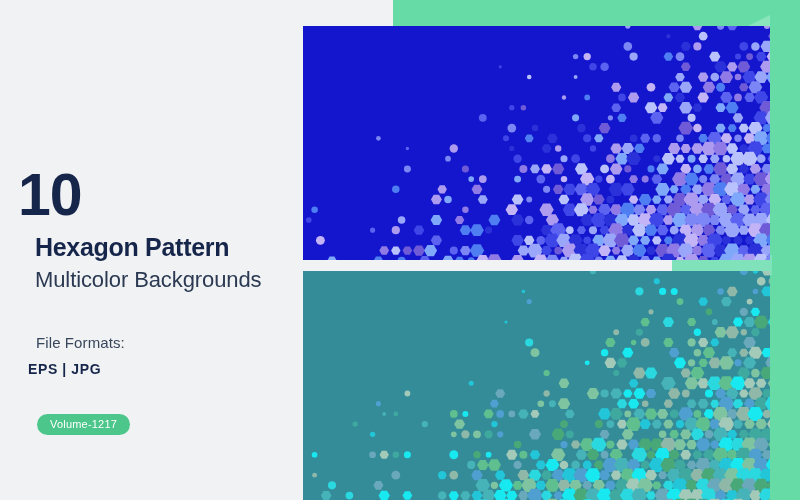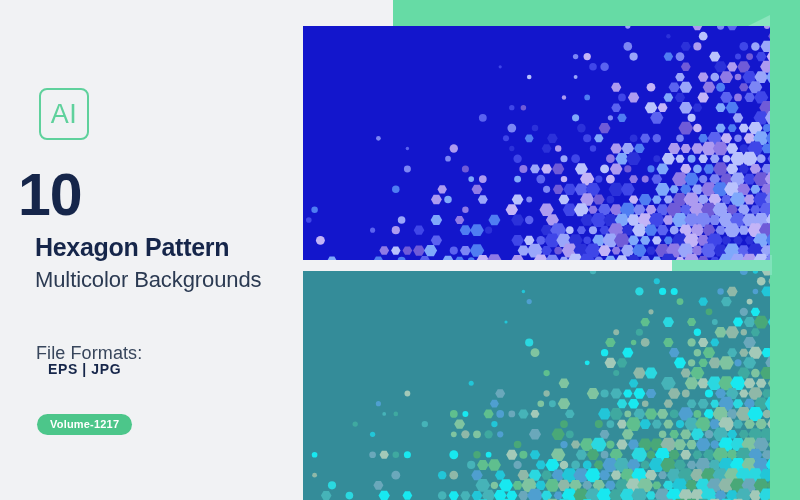--- a/index.html
+++ b/index.html
@@ -120,44 +120,44 @@
     width: 250px;
     font-size: 22px;
     font-weight: 400;
     color: #2b3a52;
     line-height: 1.26;
     letter-spacing: -0.1px;
   }
   #formats-label {
     position: absolute;
     left: 36px;
-    top: 343px;
-    font-size: 18px;
+    top: 334px;
+    font-size: 15px;
     color: #38465c;
     letter-spacing: 0.1px;
   }
   #formats-value {
     position: absolute;
-    left: 48px;
+    left: 28px;
     top: 361px;
     font-size: 14px;
     font-weight: bold;
     color: #16264a;
     letter-spacing: 0.6px;
   }
   #volume-badge {
     position: absolute;
     left: 37px;
     top: 414px;
     padding: 4px 13px 5px 13px;
     background: #4cc68a;
     border-radius: 11px;
     color: #ffffff;
     font-size: 11px;
-    font-weight: bold;
+    font-weight: normal;
     letter-spacing: 0.2px;
   }
 
   
   .panel {
     position: absolute;
     overflow: hidden;
   }
   #panel-blue {
     left: 303px;
@@ -183,23 +183,20 @@
 <div id="stage">
 
   <div class="deco" id="green-top-block"></div>
   <div class="deco" id="green-top-wedge"></div>
   <div class="deco" id="green-right-band"></div>
   <div class="deco" id="green-mid-wedge"></div>
   <div class="deco" id="green-bottom-circle"></div>
 
   <div id="left-col">
 
-    <div id="ai-logo">
-      <span id="ai-logo-text">AI</span>
-    </div>
 
     <div id="count">10</div>
 
     <div id="title">Hexagon Pattern</div>
 
     <div id="subtitle">
       <div>Multicolor Backgrounds</div>
     </div>
 
     <div id="formats-label">File Formats:</div>

